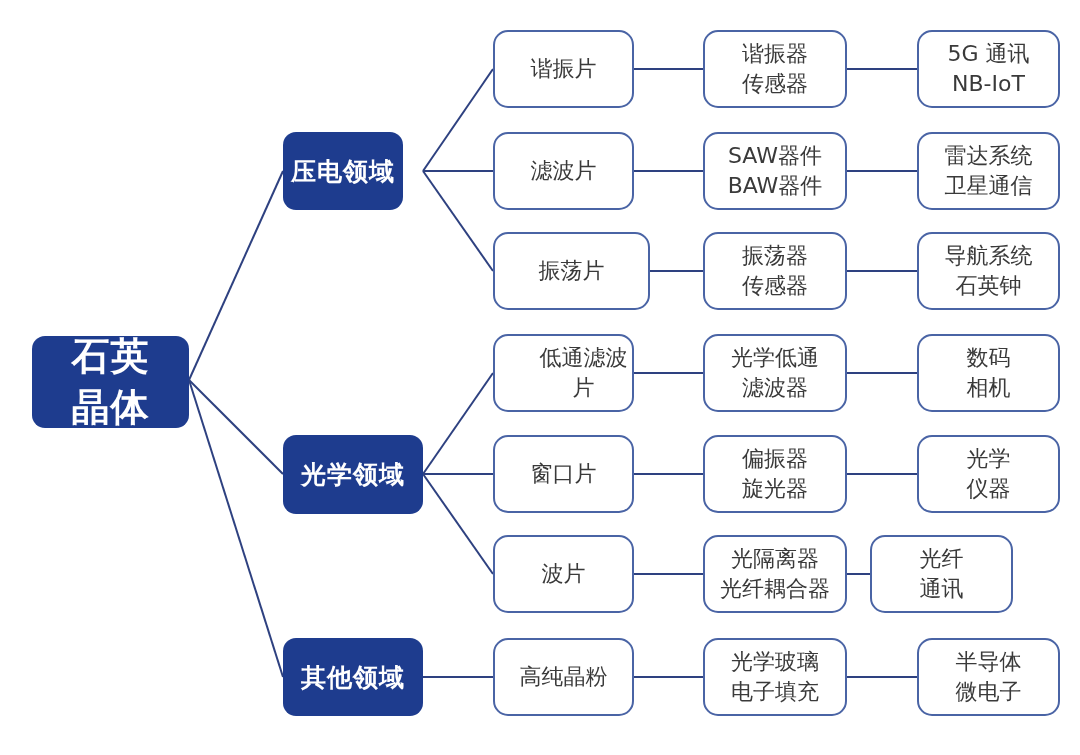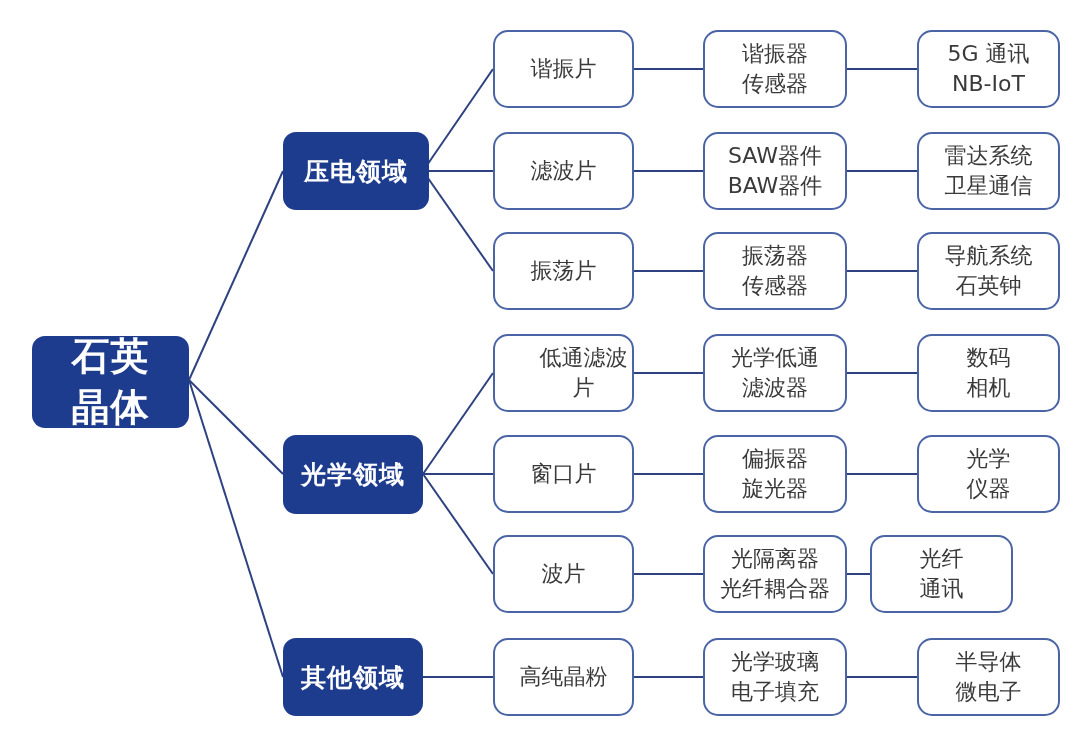--- a/index.html
+++ b/index.html
@@ -99,27 +99,27 @@
     <line x1="847" y1="271" x2="917" y2="271"></line>
     <line x1="847" y1="373" x2="917" y2="373"></line>
     <line x1="847" y1="474" x2="917" y2="474"></line>
     <line x1="847" y1="574" x2="917" y2="574"></line>
     <line x1="847" y1="677" x2="917" y2="677"></line>
   </svg>
 
   <div class="node bluebox rootbox" style="left:32px;top:336px;width:157px;height:92px;">石英
 晶体</div>
 
-  <div class="node bluebox catbox" style="left:283px;top:132px;width:146px;height:78px;">压电领域</div>
+  <div class="node bluebox catbox" style="left:283px;top:132px;width:120px;height:78px;">压电领域</div>
   <div class="node bluebox catbox" style="left:283px;top:435px;width:140px;height:79px;">光学领域</div>
   <div class="node bluebox catbox" style="left:283px;top:638px;width:140px;height:78px;">其他领域</div>
 
   <div class="node wbox" style="left:493px;top:30px;width:141px;height:78px;">谐振片</div>
   <div class="node wbox" style="left:493px;top:132px;width:141px;height:78px;">滤波片</div>
-  <div class="node wbox" style="left:493px;top:232px;width:141px;height:78px;border-radius:15px;">振荡片</div>
+  <div class="node wbox" style="left:493px;top:232px;width:157px;height:78px;border-radius:15px;">振荡片</div>
   <div class="node wbox" style="left:493px;top:334px;width:141px;height:78px;padding-left:40px;">低通滤波片</div>
   <div class="node wbox" style="left:493px;top:435px;width:141px;height:78px;">窗口片</div>
   <div class="node wbox" style="left:493px;top:535px;width:141px;height:78px;">波片</div>
   <div class="node wbox" style="left:493px;top:638px;width:141px;height:78px;">高纯晶粉</div>
 
   <div class="node wbox" style="left:703px;top:30px;width:144px;height:78px;">谐振器
 传感器</div>
   <div class="node wbox" style="left:703px;top:132px;width:144px;height:78px;">SAW器件
 BAW器件</div>
   <div class="node wbox" style="left:703px;top:232px;width:144px;height:78px;">振荡器

